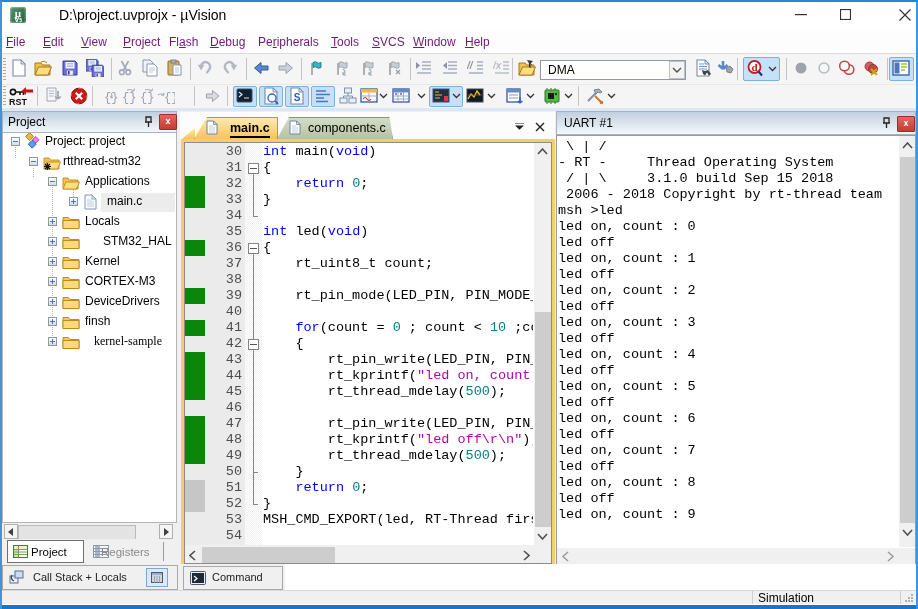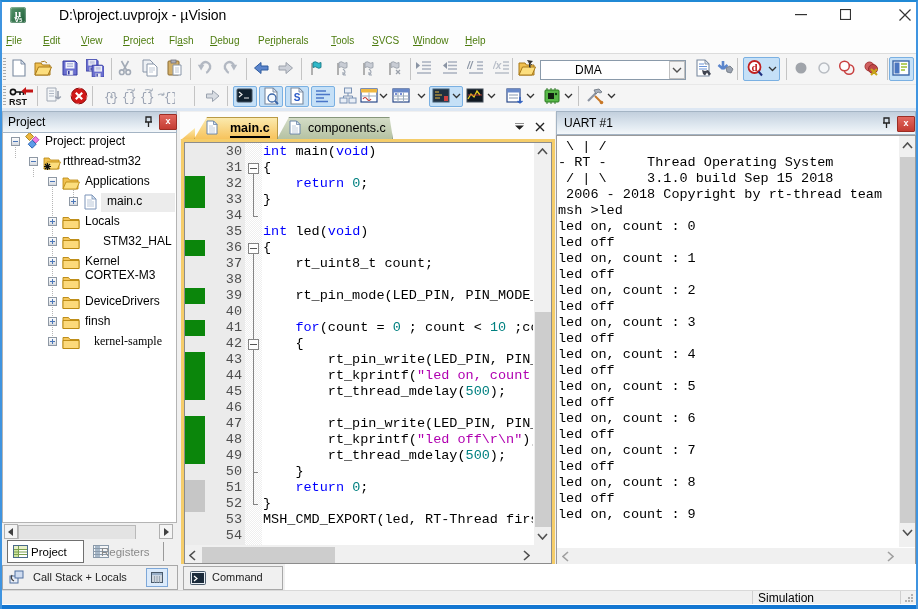--- a/index.html
+++ b/index.html
@@ -8,21 +8,21 @@
 .abs{position:absolute;}
 .mono{font-family:"Liberation Mono",monospace;}
 
 #frame{position:absolute;left:0;top:0;width:918px;height:609px;border-left:2px solid #3f94e0;border-right:2px solid #3f94e0;border-top:2px solid #2089d5;box-sizing:border-box;pointer-events:none;z-index:99;}
 #bluebottom{position:absolute;left:0;top:605px;width:918px;height:4px;background:#1377d2;z-index:98;}
 
 #titlebar{position:absolute;left:0;top:0;width:918px;height:30px;background:#fff;}
 #title-text{position:absolute;left:31px;top:7px;font-size:14px;color:#000;margin-left:28px;}
 
 #menubar{position:absolute;left:0;top:30px;width:918px;height:24px;background:#fdfdfd;border-bottom:1px solid #dcdcdc;box-sizing:border-box;}
-.mi{position:absolute;top:35px;font-size:10px;color:#4d7c0f;}
+.mi{position:absolute;top:35px;font-size:12px;color:#701a75;}
 .mi u{text-decoration:underline;text-underline-offset:1px;}
 
 #tb1{position:absolute;left:0;top:54px;width:918px;height:30px;background:#f5f5f5;}
 #tb2{position:absolute;left:0;top:84px;width:918px;height:24px;background:#f5f5f5;}
 #tbgap{position:absolute;left:0;top:108px;width:918px;height:3px;background:#dde7f3;}
 .tsep{position:absolute;width:1px;background:#c4c4c4;}
 .grip{position:absolute;width:3px;background-image:repeating-linear-gradient(#aaa 0 1px,transparent 1px 3px);}
 .press{background:#c5e0f7;border:1px solid #7ab0e2;border-radius:2px;}
 
 #statusbar{position:absolute;left:0;top:590px;width:918px;height:14px;background:#f0f0f0;border-top:1px solid #d9d9d9;box-sizing:border-box;}
@@ -208,21 +208,21 @@
       </g>
     </svg>
 <div class="tsep" style="left:512px;top:58px;height:22px;"></div>
 <svg class="abs" style="left:518px;top:59px" width="18" height="18" viewBox="0 0 18 18">
       <path d="M1 4 h6 l1.5 2 H16 v10 H1 z" fill="#f0c050" stroke="#a87818" stroke-width="1"></path>
       <path d="M1 16 L4.5 8 H17.5 L14 16 z" fill="#fcde7e" stroke="#a87818" stroke-width="1"></path>
       <path d="M9 1 l6 1 -2.5 2.5 0 4.5 -1.5 -1 0 -3.5 z" fill="#303030"></path>
       <path d="M10 2 l4 4" stroke="#505050" stroke-width="1"></path>
     </svg>
 <div class="abs" style="left:540px;top:60px;width:146px;height:20px;background:#fff;border:1px solid #8a9aaa;box-sizing:border-box;"></div>
-<span class="abs" style="left:548px;top:63px;font-size:12px;margin-left:27px;">DMA</span>
+<span class="abs" style="left:548px;top:63px;font-size:12px;">DMA</span>
 <div class="abs" style="left:669px;top:61px;width:16px;height:18px;background:#f4f4f4;border:1px solid #c0c0c0;box-sizing:border-box;"></div>
 <svg class="abs" style="left:672px;top:67px" width="10" height="6" viewBox="0 0 10 6">
       <path d="M1 1 L5 5 L9 1" fill="none" stroke="#505050" stroke-width="1.4"></path>
     </svg>
 <svg class="abs" style="left:694px;top:59px" width="18" height="18" viewBox="0 0 18 18">
       <path d="M3 1 h8 l4 4 v12 H3 z" fill="#fff" stroke="#7a8aa0" stroke-width="1.1"></path>
       <path d="M11 1 l4 4 h-4 z" fill="#dce6f2" stroke="#7a8aa0" stroke-width="0.9"></path>
       <g stroke="#6a94d8" stroke-width="1.1">
         <path d="M5 5 h5 M5 7.5 h8 M5 10 h8"></path>
       </g>
@@ -479,21 +479,21 @@
 <svg class="abs" style="left:62px;top:255px" width="18" height="14" viewBox="0 0 18 14">
       <path d="M1 2.5 h5.5 l1.5 2 H17 v9 H1 z" fill="#f5c65d" stroke="#b8860b" stroke-width="0.9"></path>
       <path d="M1 5.5 h16 v8 H1 z" fill="#fcd97a" stroke="#b8860b" stroke-width="0.9"></path>
     </svg>
 <span class="tw" style="left:85px;top:254px;">Kernel</span>
 <div class="pm plus" style="left:48px;top:277px;"></div>
 <svg class="abs" style="left:62px;top:275px" width="18" height="14" viewBox="0 0 18 14">
       <path d="M1 2.5 h5.5 l1.5 2 H17 v9 H1 z" fill="#f5c65d" stroke="#b8860b" stroke-width="0.9"></path>
       <path d="M1 5.5 h16 v8 H1 z" fill="#fcd97a" stroke="#b8860b" stroke-width="0.9"></path>
     </svg>
-<span class="tw" style="left:85px;top:268px;text-align:center;">CORTEX-M3</span>
+<span class="tw" style="left:85px;top:274px;text-align:center;">CORTEX-M3</span>
 <div class="pm plus" style="left:48px;top:297px;"></div>
 <svg class="abs" style="left:62px;top:295px" width="18" height="14" viewBox="0 0 18 14">
       <path d="M1 2.5 h5.5 l1.5 2 H17 v9 H1 z" fill="#f5c65d" stroke="#b8860b" stroke-width="0.9"></path>
       <path d="M1 5.5 h16 v8 H1 z" fill="#fcd97a" stroke="#b8860b" stroke-width="0.9"></path>
     </svg>
 <span class="tw" style="left:85px;top:294px;">DeviceDrivers</span>
 <div class="pm plus" style="left:48px;top:317px;"></div>
 <svg class="abs" style="left:62px;top:315px" width="18" height="14" viewBox="0 0 18 14">
       <path d="M1 2.5 h5.5 l1.5 2 H17 v9 H1 z" fill="#f5c65d" stroke="#b8860b" stroke-width="0.9"></path>
       <path d="M1 5.5 h16 v8 H1 z" fill="#fcd97a" stroke="#b8860b" stroke-width="0.9"></path>

